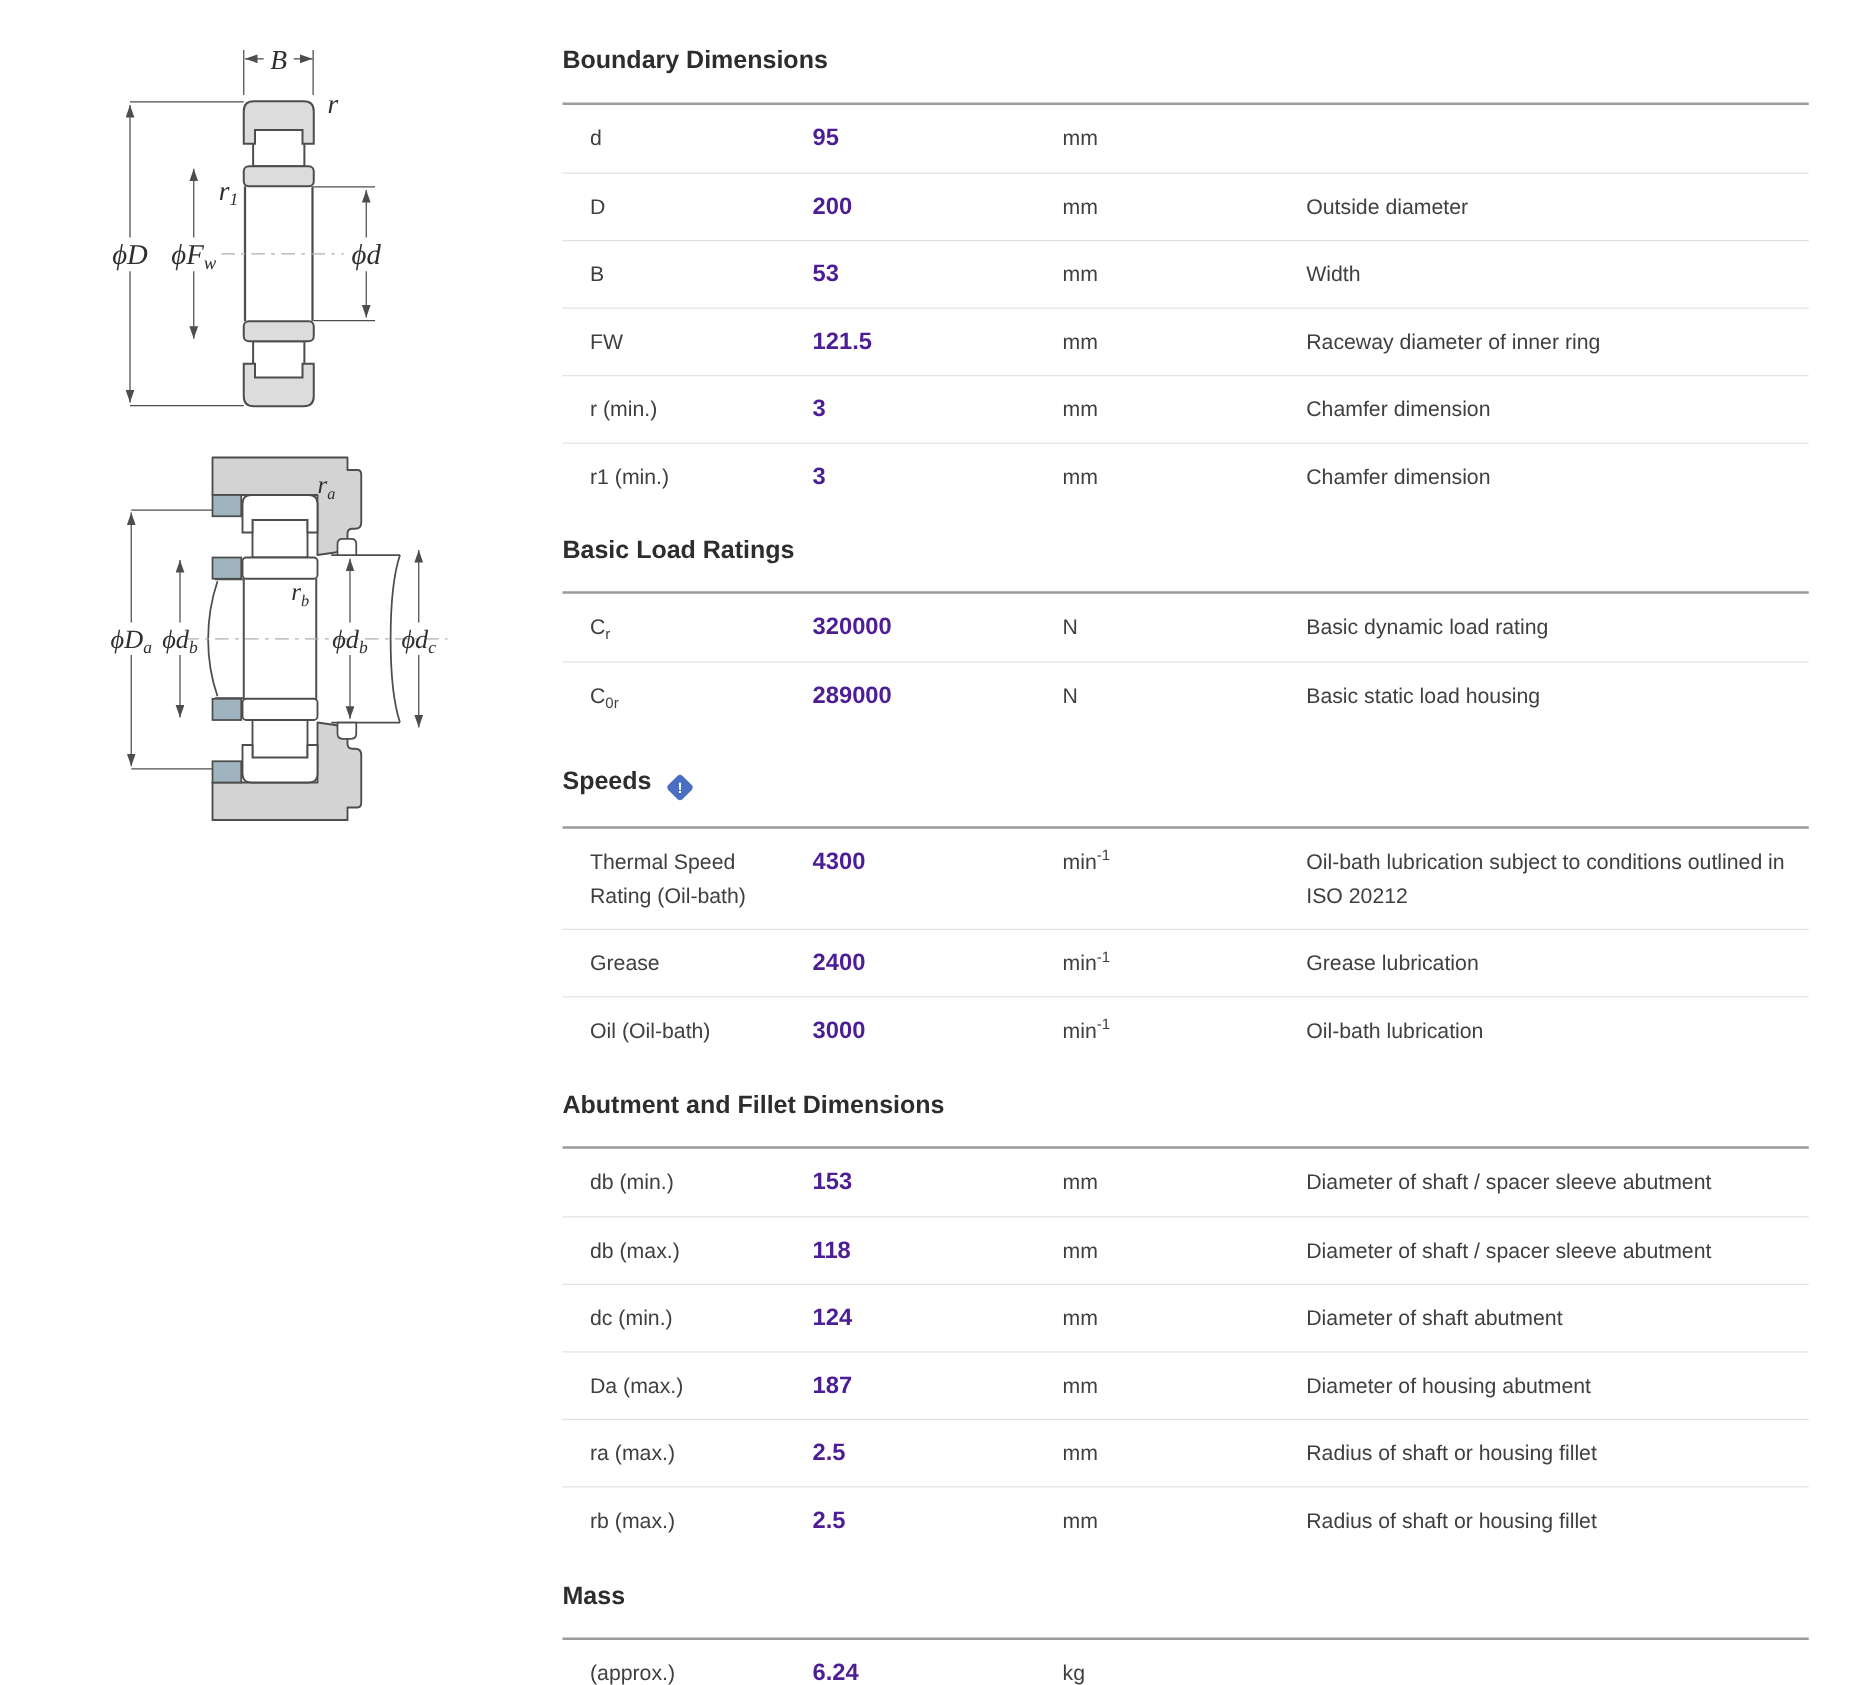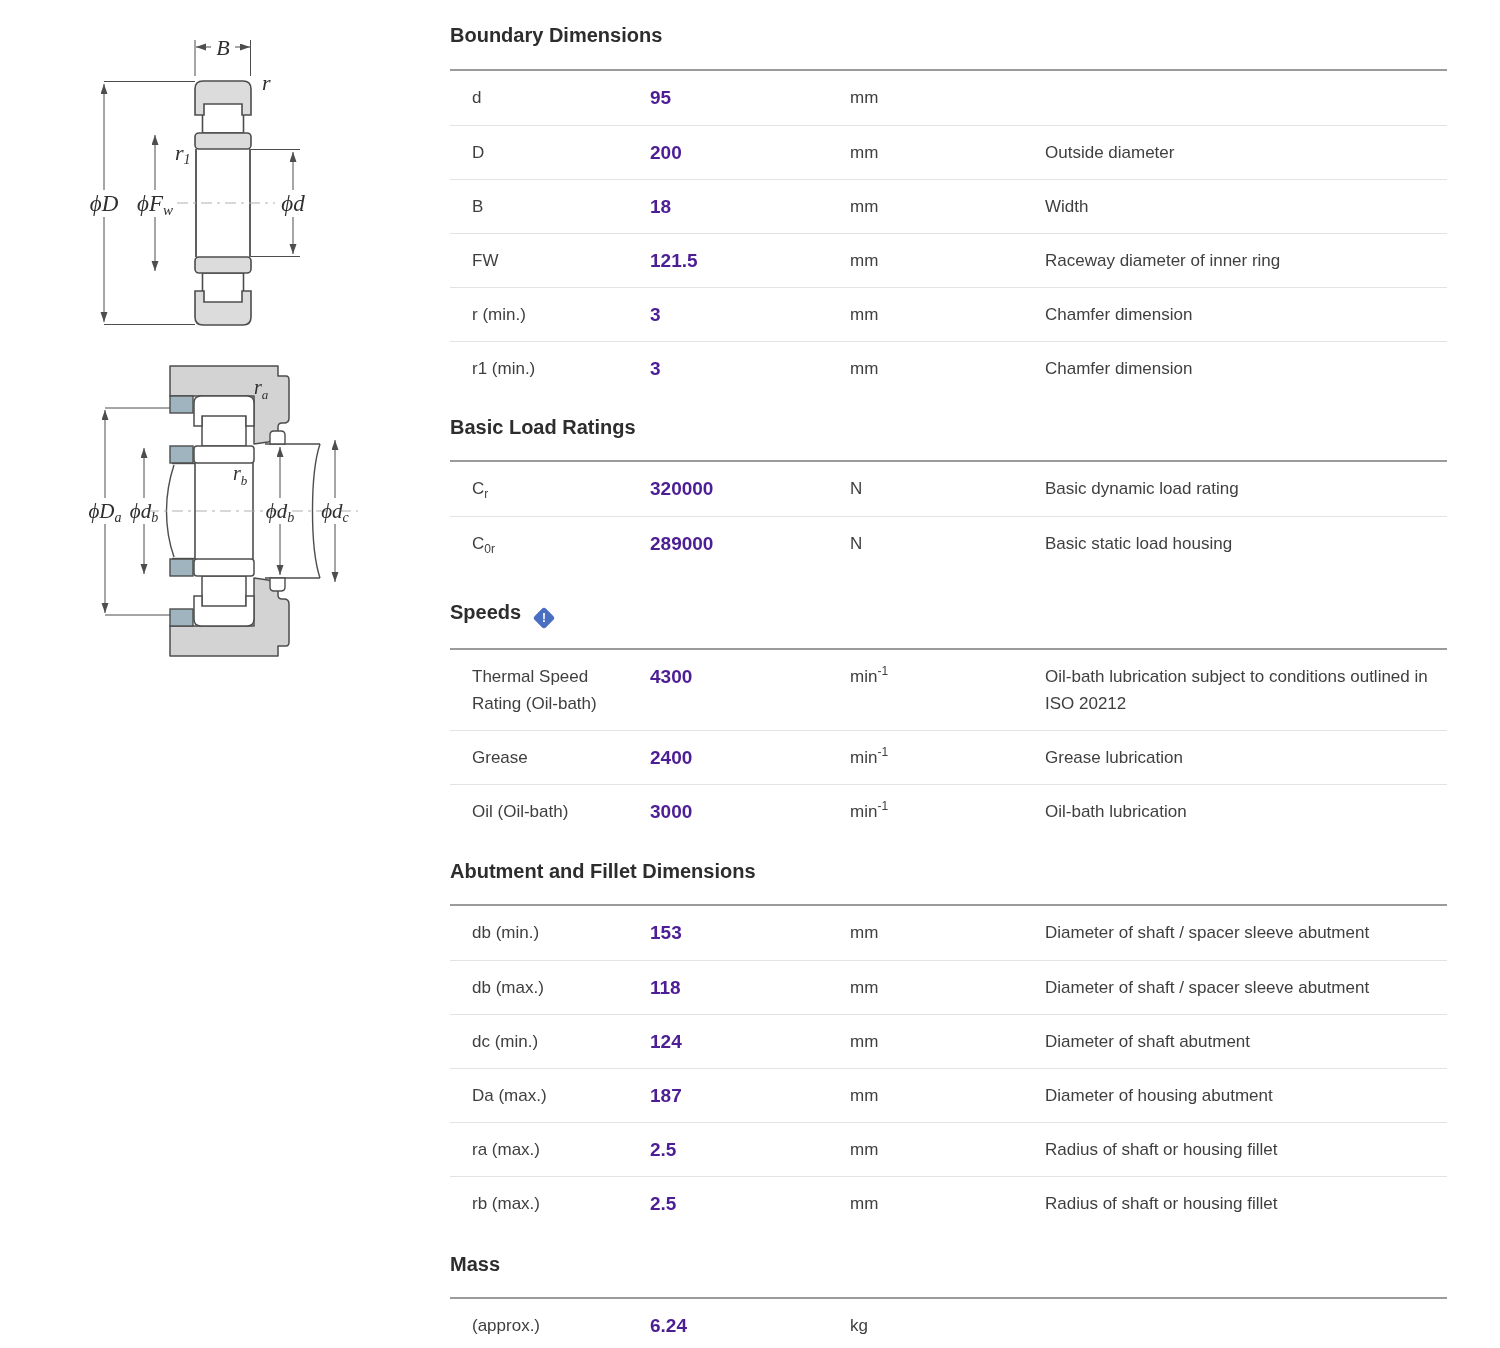--- a/index.html
+++ b/index.html
@@ -6,21 +6,21 @@
   body{
     width:1500px;height:1348px;position:relative;overflow:hidden;
     background:#ffffff;font-family:"Liberation Sans",sans-serif;
   }
   
   .diag{position:absolute;}
   #diag1{left:85px;top:18px;}
   #diag2{left:58px;top:348px;}
   .dimtxt{font-family:"Liberation Serif",serif;font-style:italic;fill:#2f2f2f;}
   
-  .panel{position:absolute;left:450px;top:3px;width:997px;height:1080px;}
+  .panel{position:absolute;left:450px;top:16px;width:997px;height:1080px;}
   .sec-h{position:absolute;left:0;font-size:20px;font-weight:bold;color:#2d2d2d;line-height:24px;white-space:nowrap;}
   .spec-table{position:absolute;left:0;width:997px;border-top:2px solid #9b9b9b;box-sizing:border-box;}
   .trow{display:flex;align-items:flex-start;padding:13px 0;min-height:54px;box-sizing:border-box;
         font-size:17px;line-height:27px;color:#3f3f3f;}
   .trow + .trow{border-top:1px solid #e3e3e3;}
   .c{box-sizing:border-box;}
   .c.p{width:200px;padding-left:22px;padding-right:40px;}
   .c.v{width:200px;font-weight:bold;font-size:19px;color:#4c1d95;}
   .c.u{width:195px;}
   .c.d{flex:1;padding-right:16px;}
@@ -166,21 +166,21 @@
       <div class="c u"><span>mm</span><sup></sup></div>
     </div>
     <div class="trow">
       <div class="c p"><span>D</span><sub></sub></div>
       <div class="c v">200</div>
       <div class="c u"><span>mm</span><sup></sup></div>
       <div class="c d">Outside diameter</div>
     </div>
     <div class="trow">
       <div class="c p"><span>B</span><sub></sub></div>
-      <div class="c v">18</div>
+      <div class="c v">53</div>
       <div class="c u"><span>mm</span><sup></sup></div>
       <div class="c d">Width</div>
     </div>
     <div class="trow">
       <div class="c p"><span>FW</span><sub></sub></div>
       <div class="c v">121.5</div>
       <div class="c u"><span>mm</span><sup></sup></div>
       <div class="c d">Raceway diameter of inner ring</div>
     </div>
     <div class="trow">

